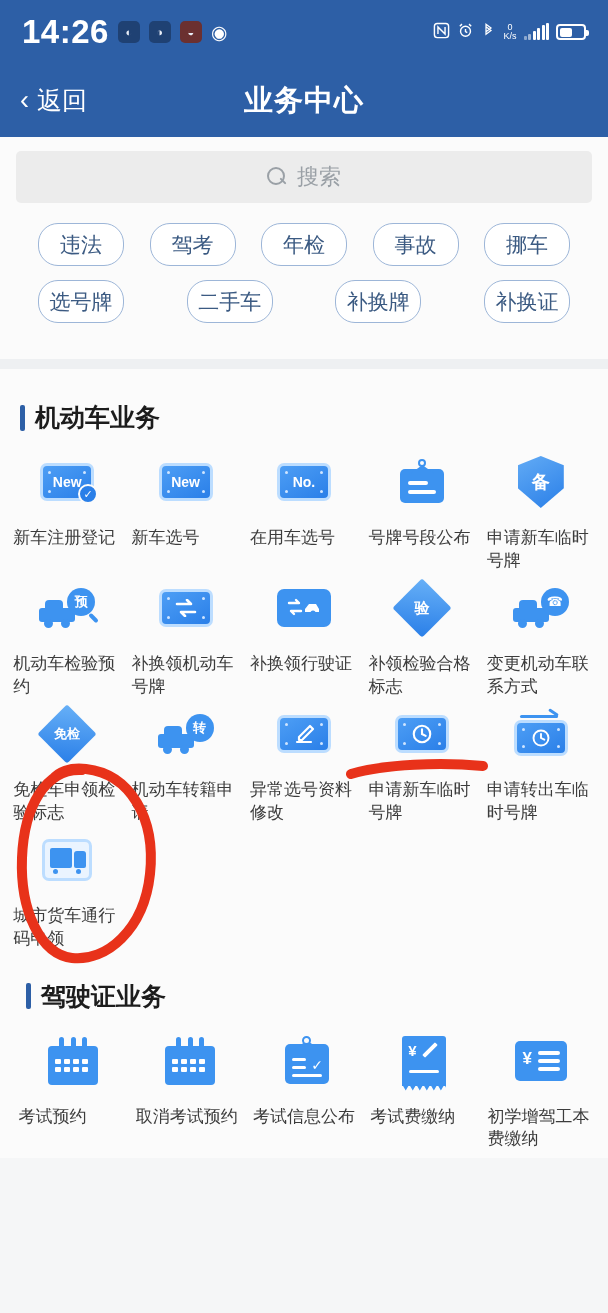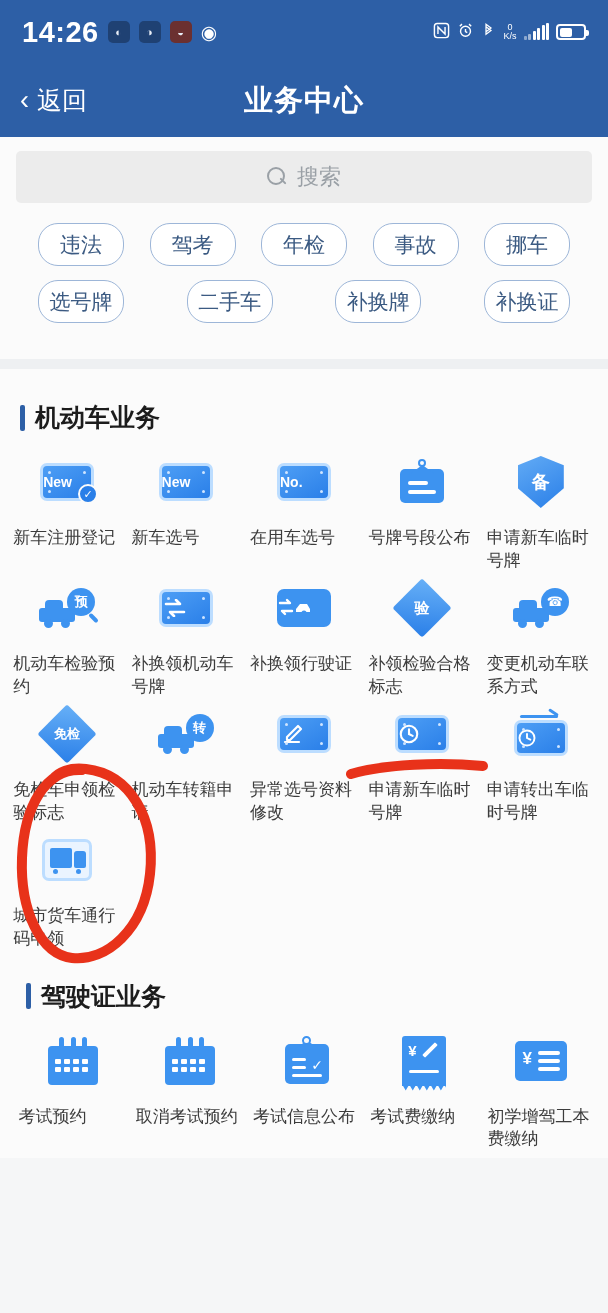--- a/index.html
+++ b/index.html
@@ -11,21 +11,21 @@
   }
   #screen { position: relative; width: 608px; height: 1313px; background: #f5f6f7; }
 
   
   .statusbar {
     height: 64px; background: #2d5fa6;
     display: flex; align-items: center; justify-content: space-between;
     padding: 0 22px; color: #fff;
   }
   .sb-left { display: flex; align-items: center; gap: 9px; }
-  .sb-time { font-size: 29px; font-weight: 600; letter-spacing: .5px; }
+  .sb-time { font-size: 33px; font-weight: 600; letter-spacing: .5px; }
   .sb-badge {
     width: 22px; height: 22px; border-radius: 5px; background: #1f4173;
     display: flex; align-items: center; justify-content: center;
     font-size: 11px; color: #e9eef7;
   }
   .sb-badge.red { background: #6b3030; }
   .sb-eye { font-size: 19px; line-height: 1; }
   .sb-right { display: flex; align-items: center; gap: 7px; font-size: 15px; }
   .sb-ico { font-size: 17px; line-height: 1; display:inline-block; }
   .sb-kbs { display: flex; flex-direction: column; align-items: center;
@@ -93,21 +93,21 @@
   .cell .label {
     font-size: 17px; color: #3c3c3c; text-align: left; line-height: 1.35;
     width: 108px; word-break: break-all; font-family: Liberation Mono, monospace;
   }
 
   
   .plate {
     width: 54px; height: 38px; border-radius: 7px;
     background: linear-gradient(150deg,#4d9ef5,#2a7fe8);
     border: 3px solid #bcddff;
-    display:flex; align-items:center; justify-content:flex-start;
+    display:flex; align-items:center; justify-content:center;
     color:#fff; font-size:14px; font-weight:700; position: relative;
   }
   .plate .dot { position:absolute; width:3px; height:3px; background:#cfe5ff; border-radius:50%; }
   .plate .dot.tl{left:5px;top:5px}.plate .dot.tr{right:5px;top:5px}
   .plate .dot.bl{left:5px;bottom:5px}.plate .dot.br{right:5px;bottom:5px}
   .plate.flat { border: none; background:#3d93f0; }
   .check-badge {
     position:absolute; right:-7px; bottom:-6px; width:20px; height:20px; border-radius:50%;
     background:#2a7fe8; border:2px solid #fbfbfb; color:#fff; font-size:11px;
     display:flex;align-items:center;justify-content:center;

